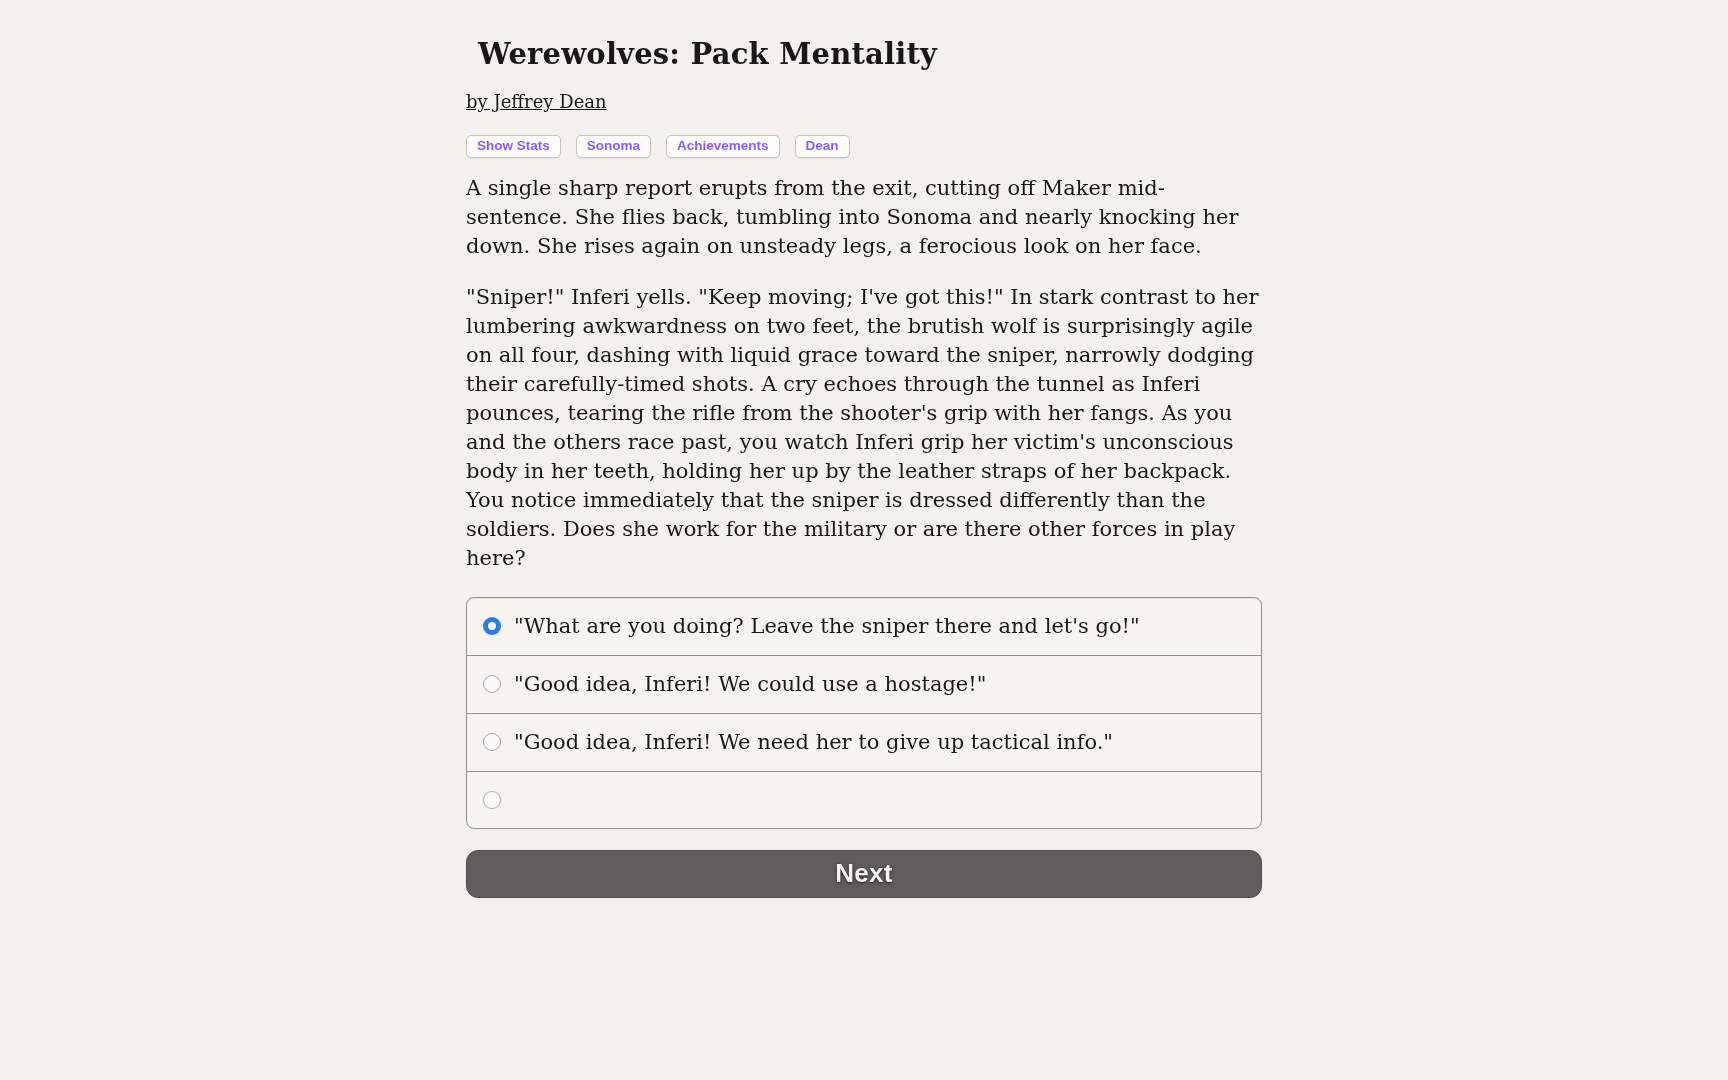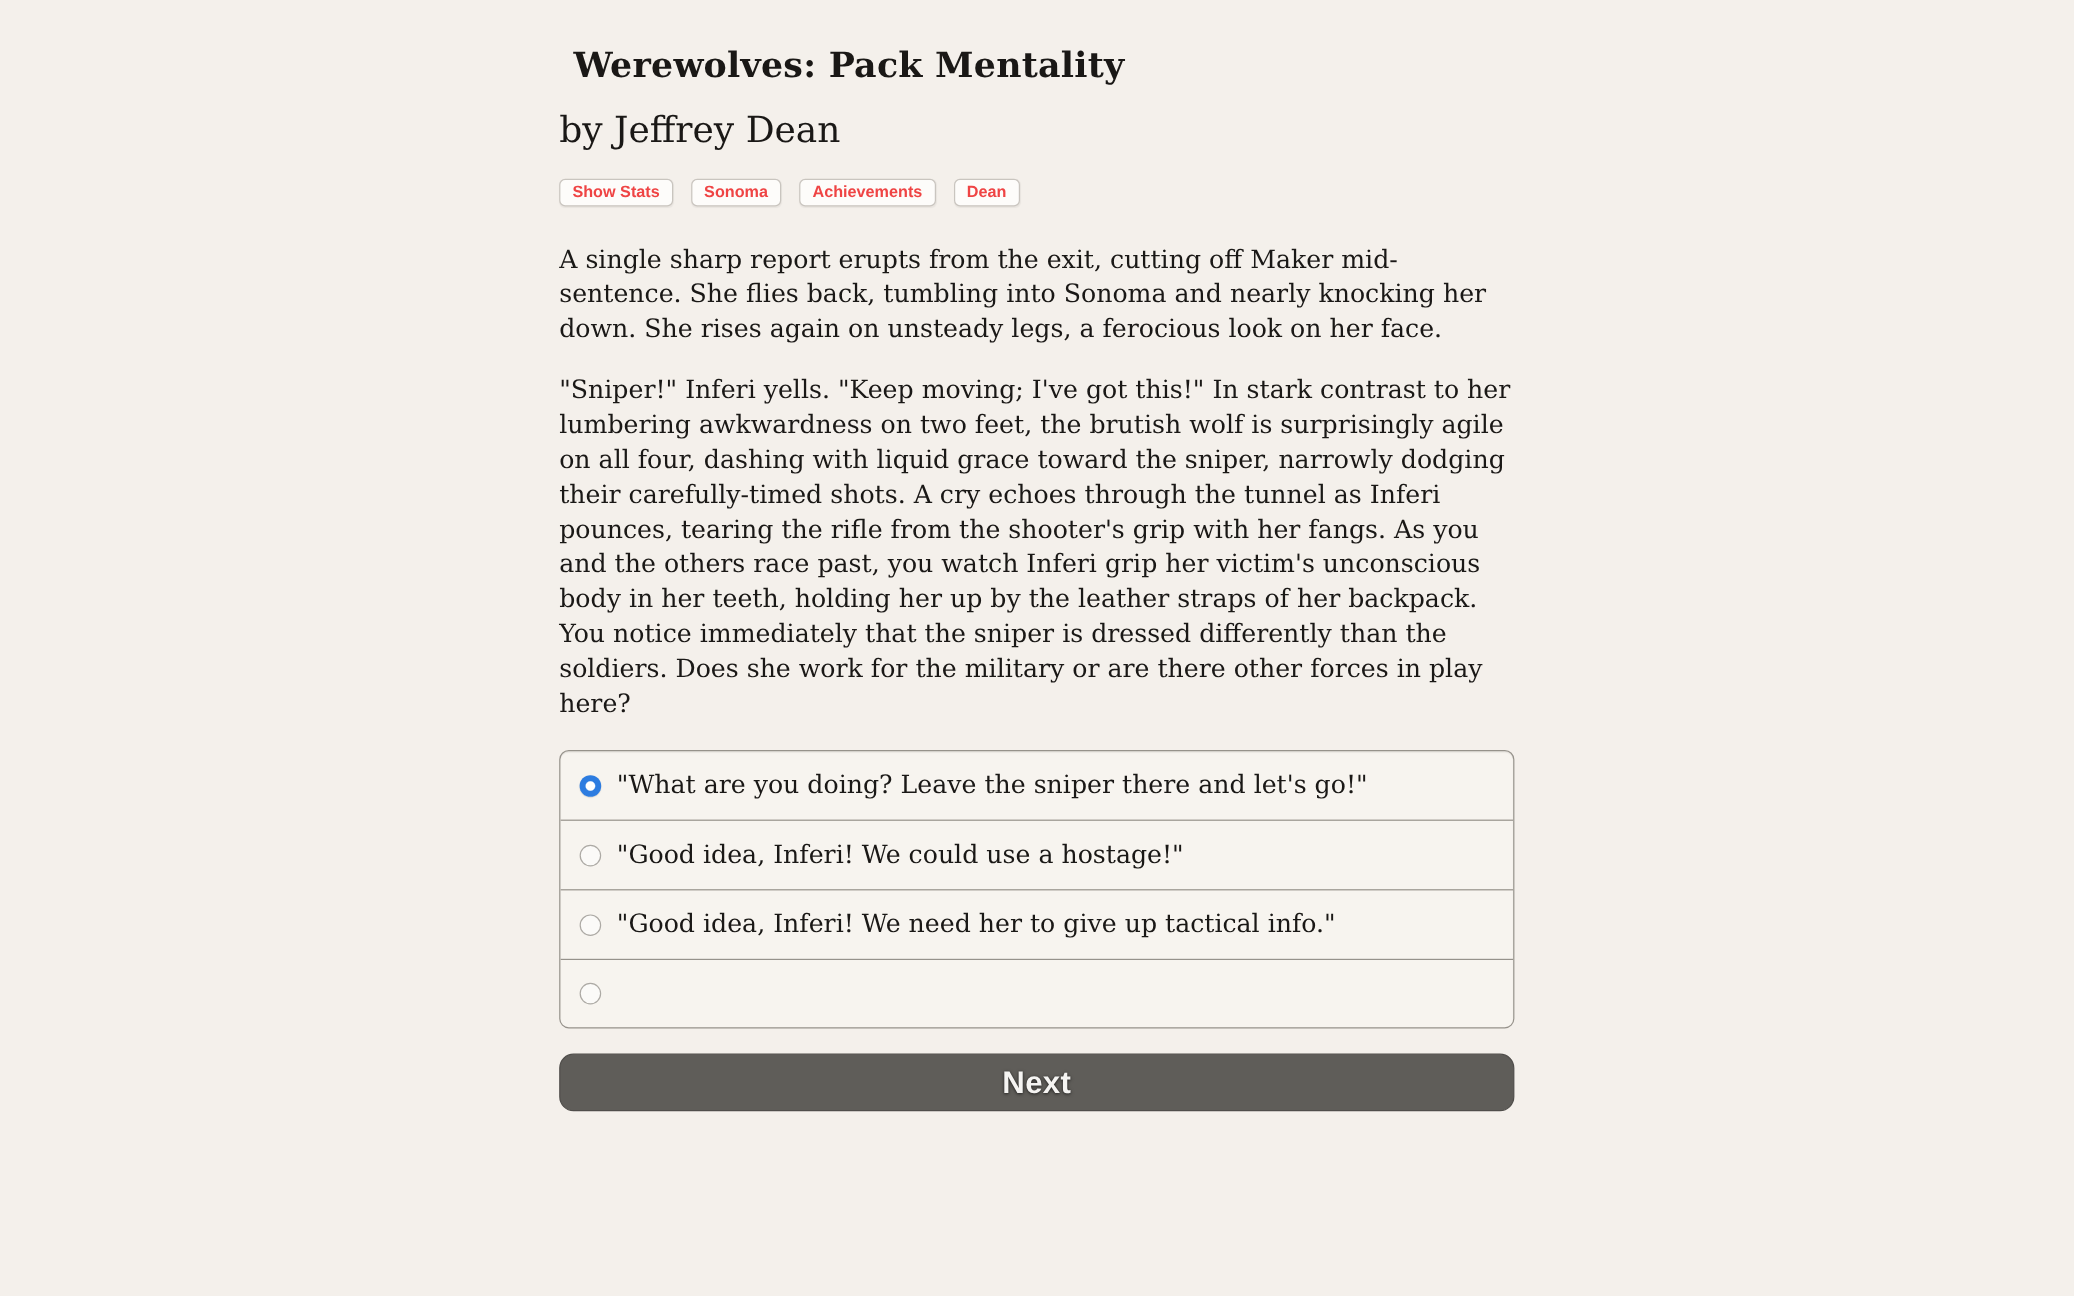--- a/index.html
+++ b/index.html
@@ -29,44 +29,45 @@
     padding-top:26px;
   }
   .game-title{
     font-size:29px;
     font-weight:600;
     margin:12px;
     line-height:1.15;
     letter-spacing:0.2px;
   }
   .game-author{
-    font-size:30px;
+    font-size:18px;
     margin:20px 0 0 0;
     line-height:1.2;
+    text-decoration:underline;
   }
   .header-buttons{
     margin-top:22px;
     display:flex;
     gap:15px;
     align-items:center;
   }
   .hdr-btn{
     font-family:"Liberation Sans", sans-serif;
     font-size:13.5px;
     font-weight:600;
-    color:#ef4444;
+    color:#8b5cf6;
     background:var(--btn-bg);
     border:1px solid var(--btn-border);
     border-radius:5px;
     padding:2px 10px 3px 10px;
     line-height:16px;
     cursor:pointer;
     box-shadow:0 0.5px 1px rgba(0,0,0,0.05);
   }
-  .story{margin-top:30px;}
+  .story{margin-top:16px;}
   .story p{
     font-size:21px;
     line-height:29px;
     margin:0 0 22px 0;
   }
   .choice-box{
     margin-top:24px;
     background:var(--box-bg);
     border:1px solid var(--box-border);
     border-radius:8px;

